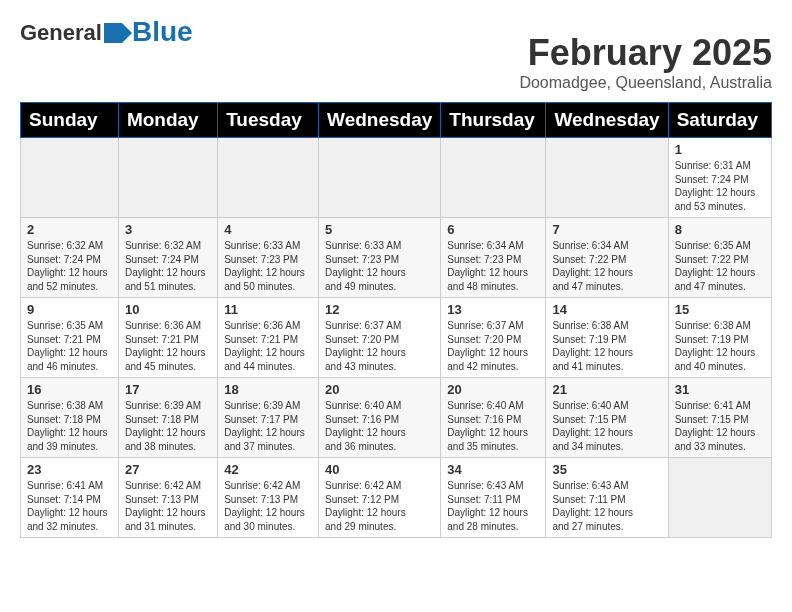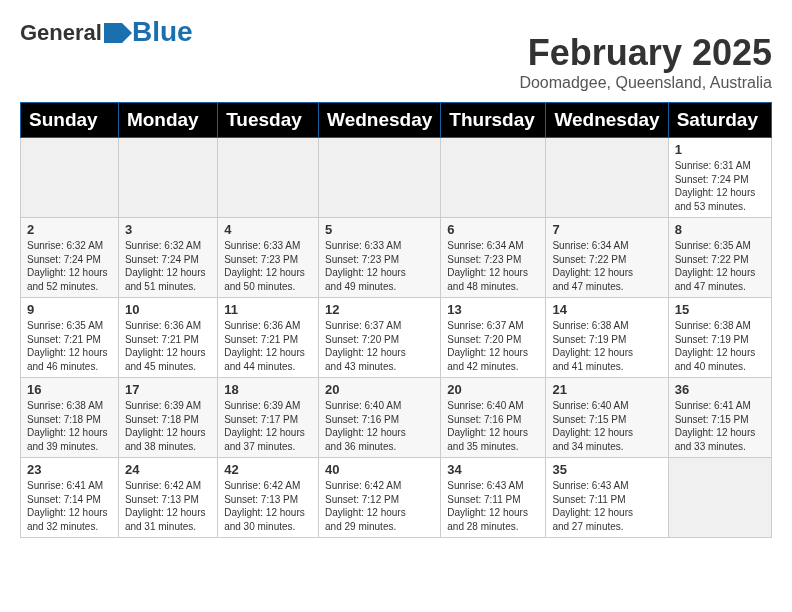--- a/index.html
+++ b/index.html
@@ -265,37 +265,37 @@
 and 35 minutes.</div>
         </td>
         <td>
           <span class="day-num">21</span>
           <div class="day-info" style="white-space: pre-line;">Sunrise: 6:40 AM
 Sunset: 7:15 PM
 Daylight: 12 hours
 and 34 minutes.</div>
         </td>
         <td>
-          <span class="day-num">36</span>
+          <span class="day-num">31</span>
           <div class="day-info" style="white-space: pre-line;">Sunrise: 6:41 AM
 Sunset: 7:15 PM
 Daylight: 12 hours
 and 33 minutes.</div>
         </td>
       </tr>
       <tr>
         <td>
           <span class="day-num">23</span>
           <div class="day-info" style="white-space: pre-line;">Sunrise: 6:41 AM
 Sunset: 7:14 PM
 Daylight: 12 hours
 and 32 minutes.</div>
         </td>
         <td>
-          <span class="day-num">24</span>
+          <span class="day-num">27</span>
           <div class="day-info" style="white-space: pre-line;">Sunrise: 6:42 AM
 Sunset: 7:13 PM
 Daylight: 12 hours
 and 31 minutes.</div>
         </td>
         <td>
           <span class="day-num">42</span>
           <div class="day-info" style="white-space: pre-line;">Sunrise: 6:42 AM
 Sunset: 7:13 PM
 Daylight: 12 hours

